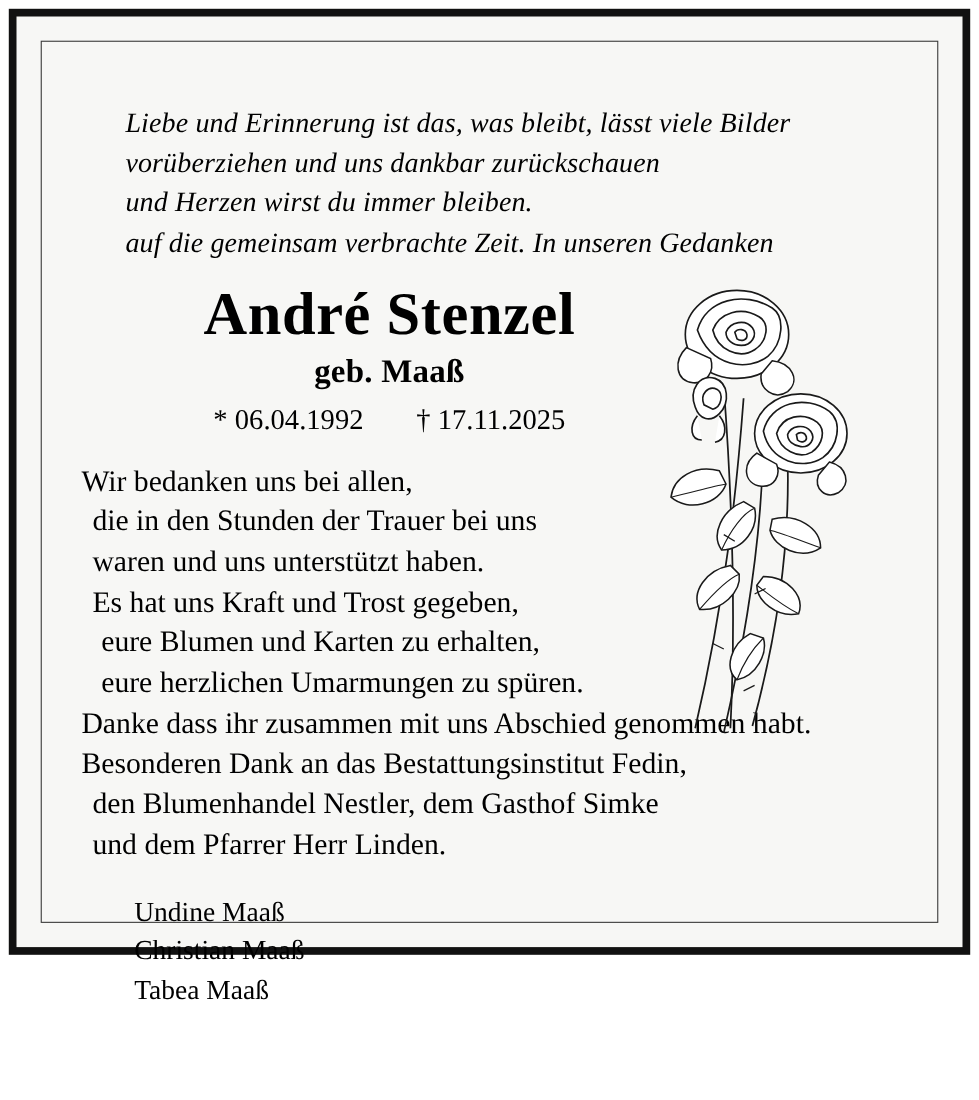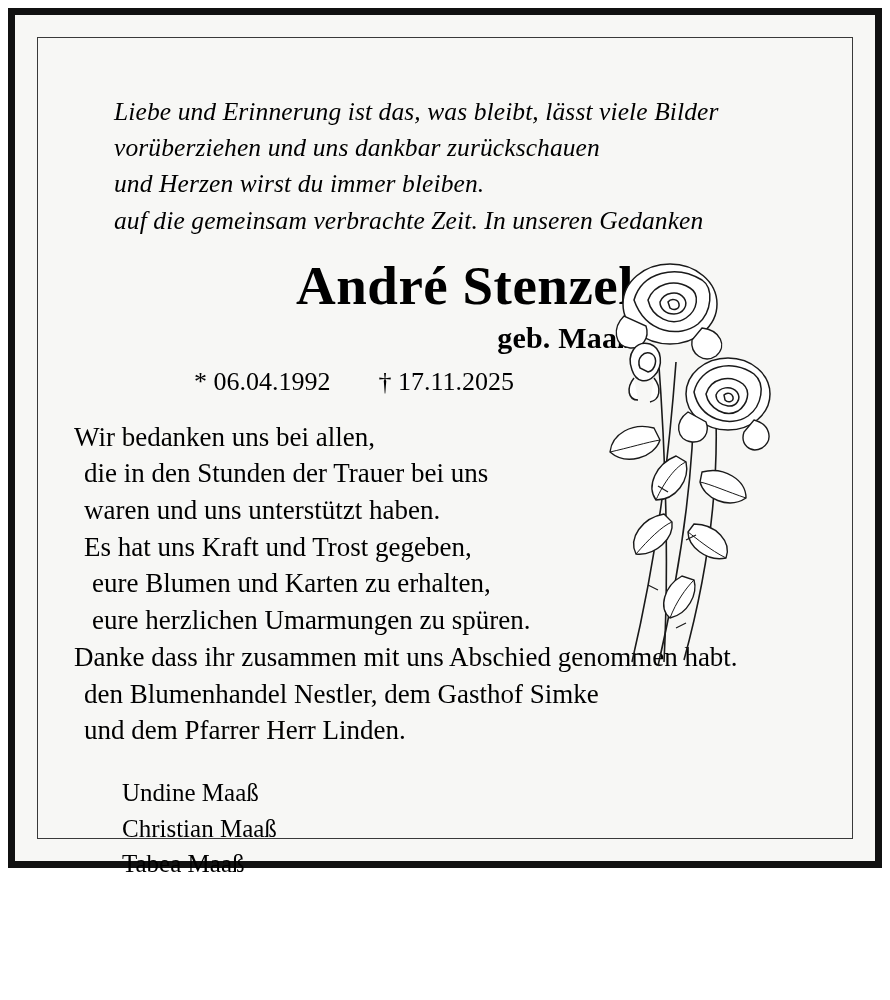--- a/index.html
+++ b/index.html
@@ -58,21 +58,21 @@
     line-height: 1.42;
     letter-spacing: 0.1px;
     color: #000;
     width: 720px;
   }
   .epitaph div { white-space: pre; }
 
   .name-block {
     margin-top: 18px;
     width: 560px;
-    text-align: right;
+    text-align: center;
   }
   .deceased-name {
     font-weight: bold;
     font-size: 55px;
     line-height: 1.05;
     letter-spacing: 0.5px;
   }
   .maiden-name {
     font-weight: bold;
     font-size: 30px;
@@ -142,20 +142,21 @@
         </div>
 
         <div class="body-text">
           <div>Wir bedanken uns bei allen,</div>
           <div class="indent-1">die in den Stunden der Trauer bei uns</div>
           <div class="indent-1">waren und uns unterstützt haben.</div>
           <div class="indent-1">Es hat uns Kraft und Trost gegeben,</div>
           <div class="indent-2">eure Blumen und Karten zu erhalten,</div>
           <div class="indent-2">eure herzlichen Umarmungen zu spüren.</div>
           <div>Danke dass ihr zusammen mit uns Abschied genommen habt.</div>
+          <div>Besonderen Dank an das Bestattungsinstitut Fedin,</div>
           <div class="indent-1">den Blumenhandel Nestler, dem Gasthof Simke</div>
           <div class="indent-1">und dem Pfarrer Herr Linden.</div>
         </div>
 
         <div class="signatures">
           <div>Undine Maaß</div>
           <div>Christian Maaß</div>
           <div>Tabea Maaß</div>
         </div>
 

